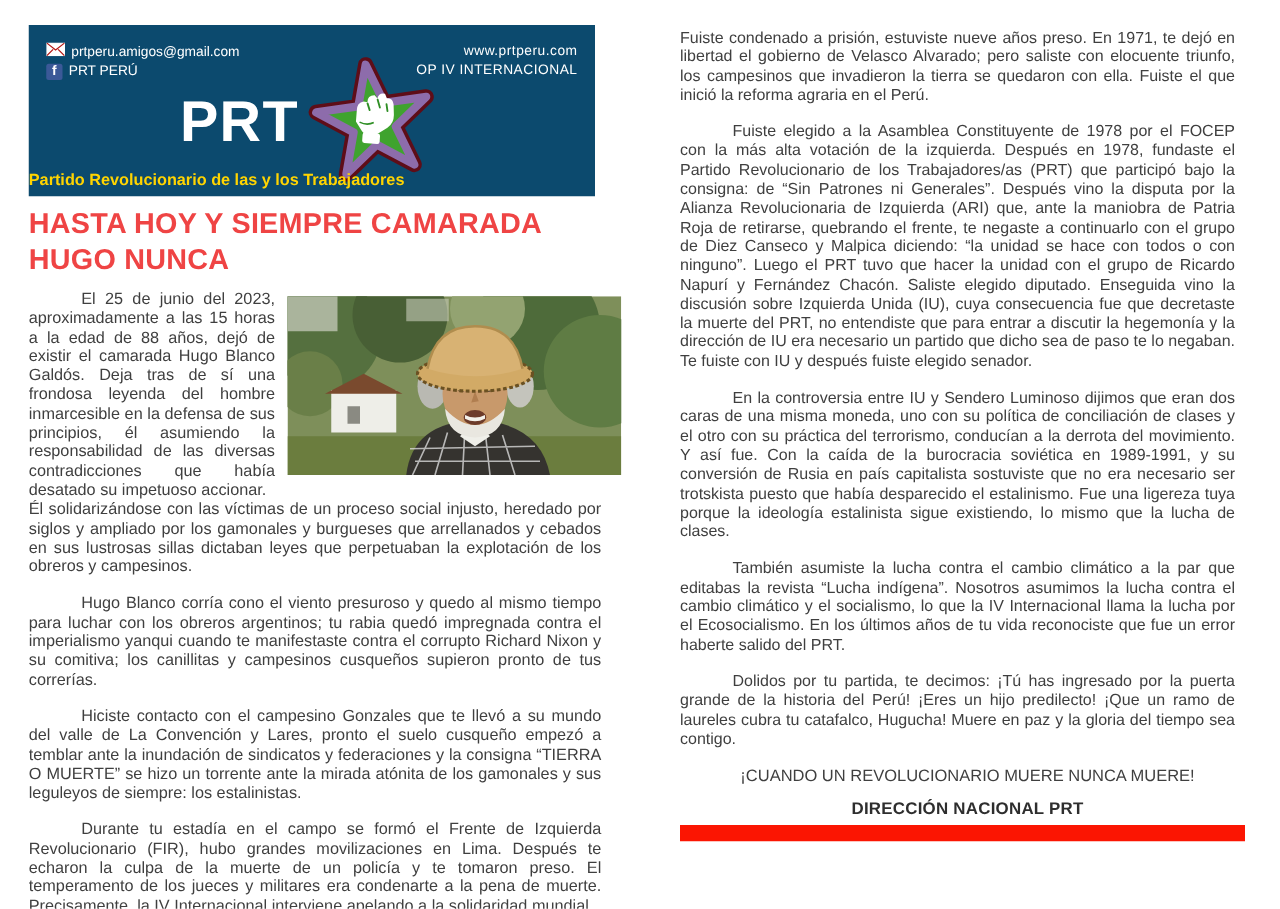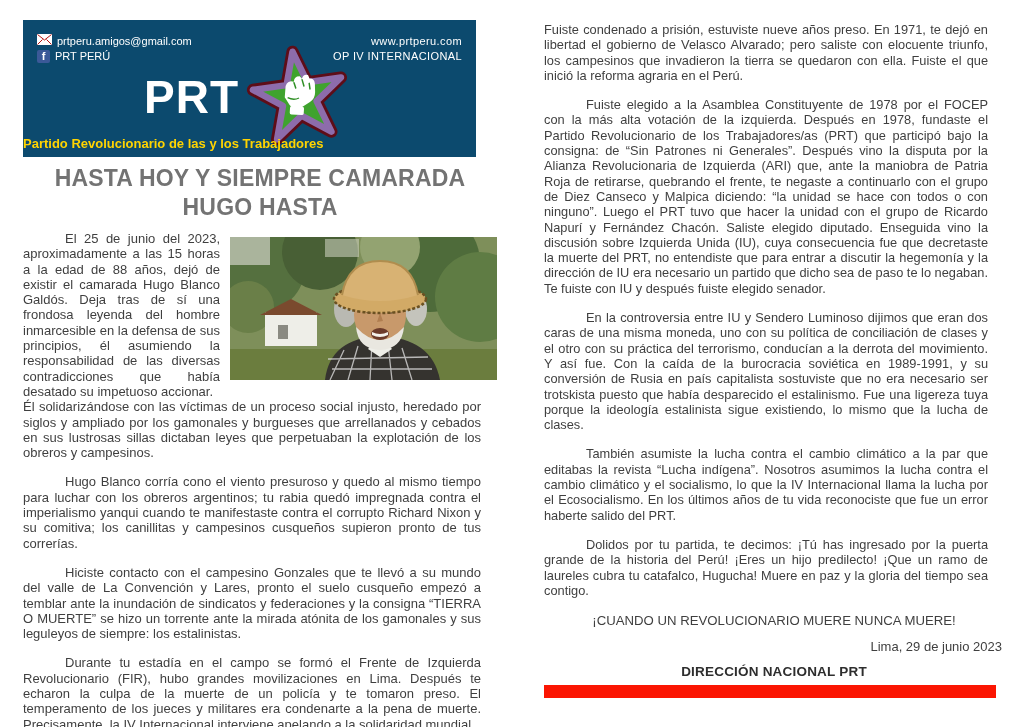--- a/index.html
+++ b/index.html
@@ -44,22 +44,22 @@
     letter-spacing:1px;margin-top:28px;
   }
   .tagline{
     position:absolute;left:0;right:0;bottom:6px;
     text-align:left;color:#ffd400;
     font-weight:bold;font-size:13px;
   }
 
   
   .page-title{
-    margin-top:7px;text-align:center;
-    font-weight:bold;color:#737373;
+    margin-top:7px;
+    font-weight:bold;color:#ef4444;
     font-size:23px;line-height:29px;
     letter-spacing:.2px;
   }
 
   
   .body-copy{font-size:13px;line-height:15.3px;text-align:justify;}
   .col-right .body-copy{font-size:12.8px;}
   .para{margin:0 16px 14px 0;}
   .indent{text-indent:42px;}
   .intro{margin-top:9px;}
@@ -132,21 +132,21 @@
           </g>
         </svg>
       </span>
     </div>
 
     <div class="tagline">Partido Revolucionario de las y los Trabajadores</div>
   </div>
 
   <div class="page-title">
     <div>HASTA HOY Y SIEMPRE CAMARADA</div>
-    <div>HUGO HASTA</div>
+    <div>HUGO NUNCA</div>
   </div>
 
   <div class="body-copy intro">
     <div class="photo-wrap" role="img" aria-label="Hugo Blanco sonriendo, con sombrero de paja de ala ancha, barba blanca y camisa a cuadros, entre árboles">
       <svg width="267" height="143" viewBox="0 0 267 143">
         <rect width="267" height="143" fill="#7e8f5a"></rect>
         <circle cx="30" cy="30" r="45" fill="#55703f"></circle>
         <circle cx="90" cy="15" r="38" fill="#485f35"></circle>
         <circle cx="200" cy="25" r="50" fill="#4e6b3a"></circle>
         <circle cx="250" cy="60" r="45" fill="#5f7c44"></circle>
@@ -193,16 +193,15 @@
     <p class="para indent">Fuiste elegido a la Asamblea Constituyente de 1978 por el FOCEP con la más alta votación de la izquierda. Después en 1978, fundaste el Partido Revolucionario de los Trabajadores/as (PRT) que participó bajo la consigna: de “Sin Patrones ni Generales”. Después vino la disputa por la Alianza Revolucionaria de Izquierda (ARI) que, ante la maniobra de Patria Roja de retirarse, quebrando el frente, te negaste a continuarlo con el grupo de Diez Canseco y Malpica diciendo: “la unidad se hace con todos o con ninguno”. Luego el PRT tuvo que hacer la unidad con el grupo de Ricardo Napurí y Fernández Chacón. Saliste elegido diputado. Enseguida vino la discusión sobre Izquierda Unida (IU), cuya consecuencia fue que decretaste la muerte del PRT, no entendiste que para entrar a discutir la hegemonía y la dirección de IU era necesario un partido que dicho sea de paso te lo negaban. Te fuiste con IU y después fuiste elegido senador.</p>
     <p class="para indent">En la controversia entre IU y Sendero Luminoso dijimos que eran dos caras de una misma moneda, uno con su política de conciliación de clases y el otro con su práctica del terrorismo, conducían a la derrota del movimiento. Y así fue. Con la caída de la burocracia soviética en 1989-1991, y su conversión de Rusia en país capitalista sostuviste que no era necesario ser trotskista puesto que había desparecido el estalinismo. Fue una ligereza tuya porque la ideología estalinista sigue existiendo, lo mismo que la lucha de clases.</p>
     <p class="para indent">También asumiste la lucha contra el cambio climático a la par que editabas la revista “Lucha indígena”. Nosotros asumimos la lucha contra el cambio climático y el socialismo, lo que la IV Internacional llama la lucha por el Ecosocialismo. En los últimos años de tu vida reconociste que fue un error haberte salido del PRT.</p>
     <p class="para indent">Dolidos por tu partida, te decimos: ¡Tú has ingresado por la puerta grande de la historia del Perú! ¡Eres un hijo predilecto! ¡Que un ramo de laureles cubra tu catafalco, Hugucha! Muere en paz y la gloria del tiempo sea contigo.</p>
   </div>
 
   <div class="slogan-block">
     <p class="slogan">¡CUANDO UN REVOLUCIONARIO MUERE NUNCA MUERE!</p>
   </div>
 
-  <div class="dateline">Lima, 29 de junio 2023</div>
   <div class="signature">DIRECCIÓN NACIONAL PRT</div>
   <div class="footer-bar"></div>
 </div>
 
 </body></html>

